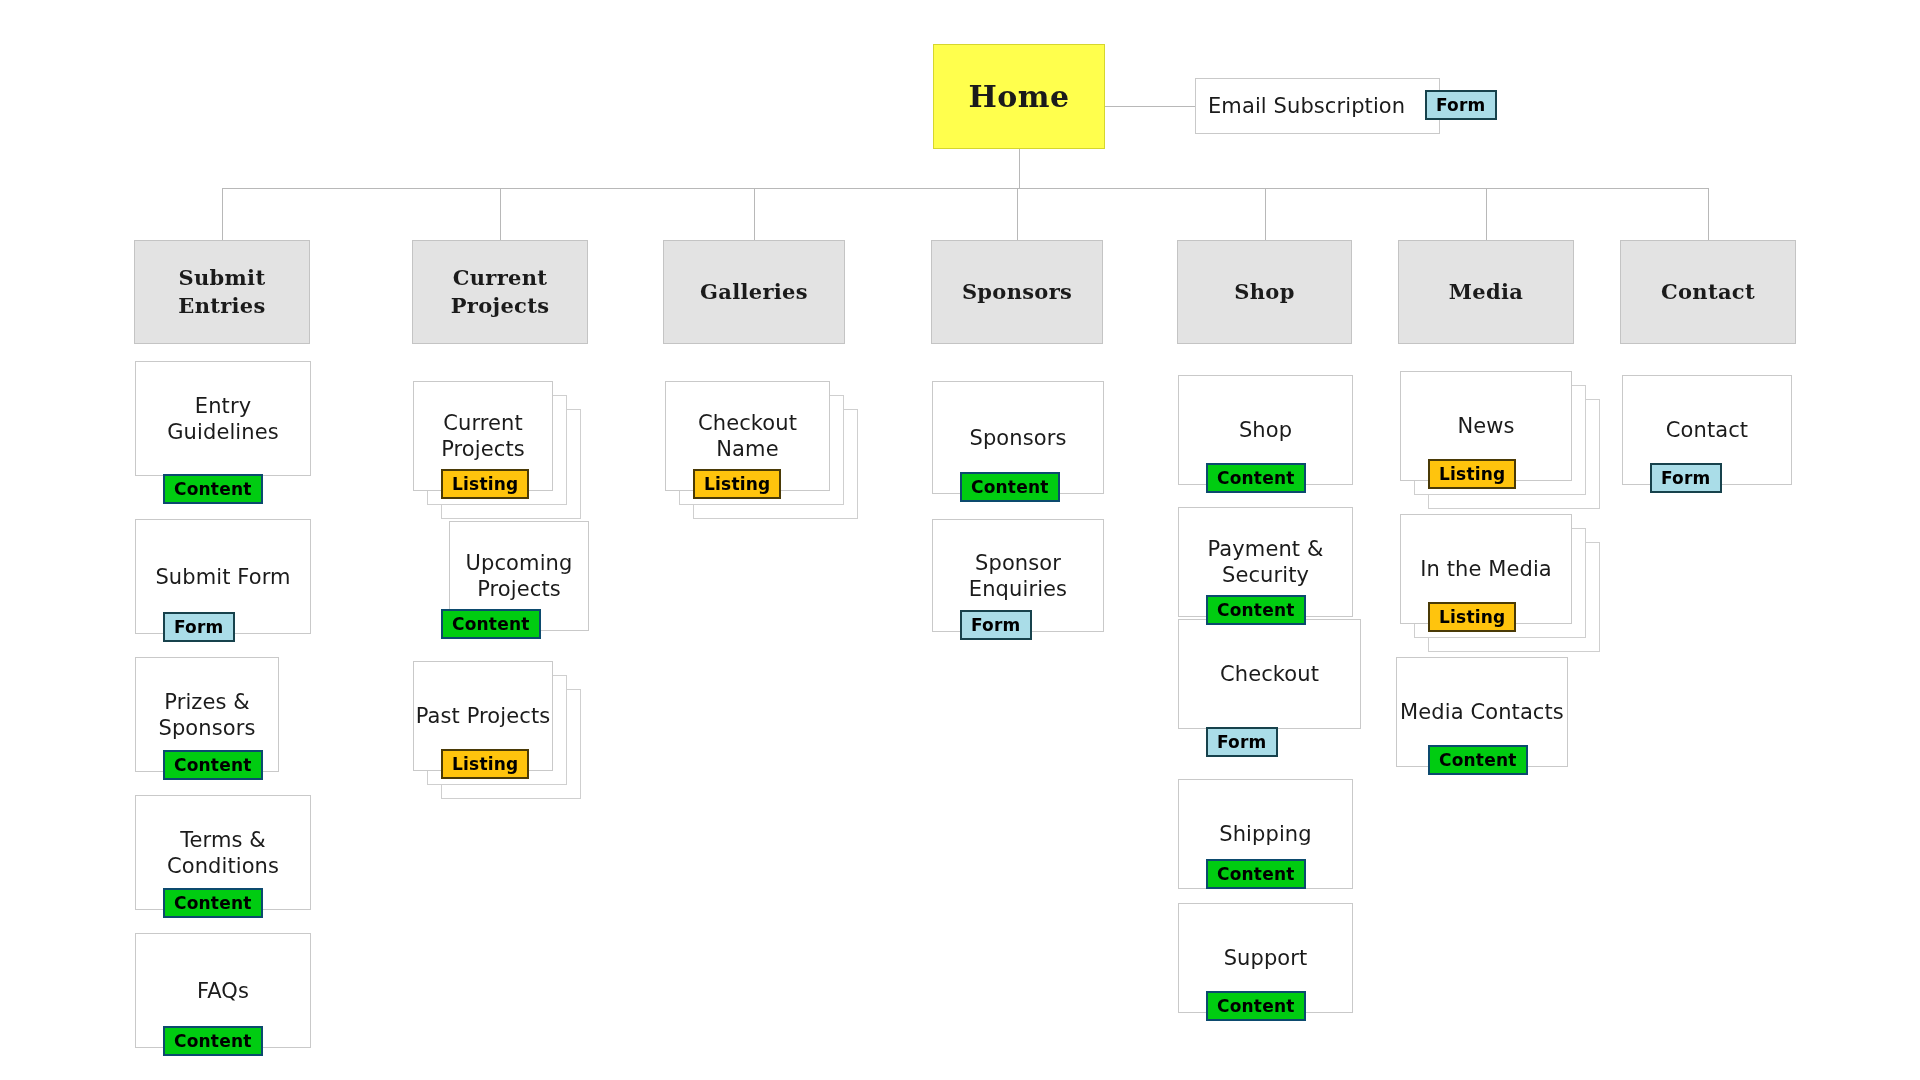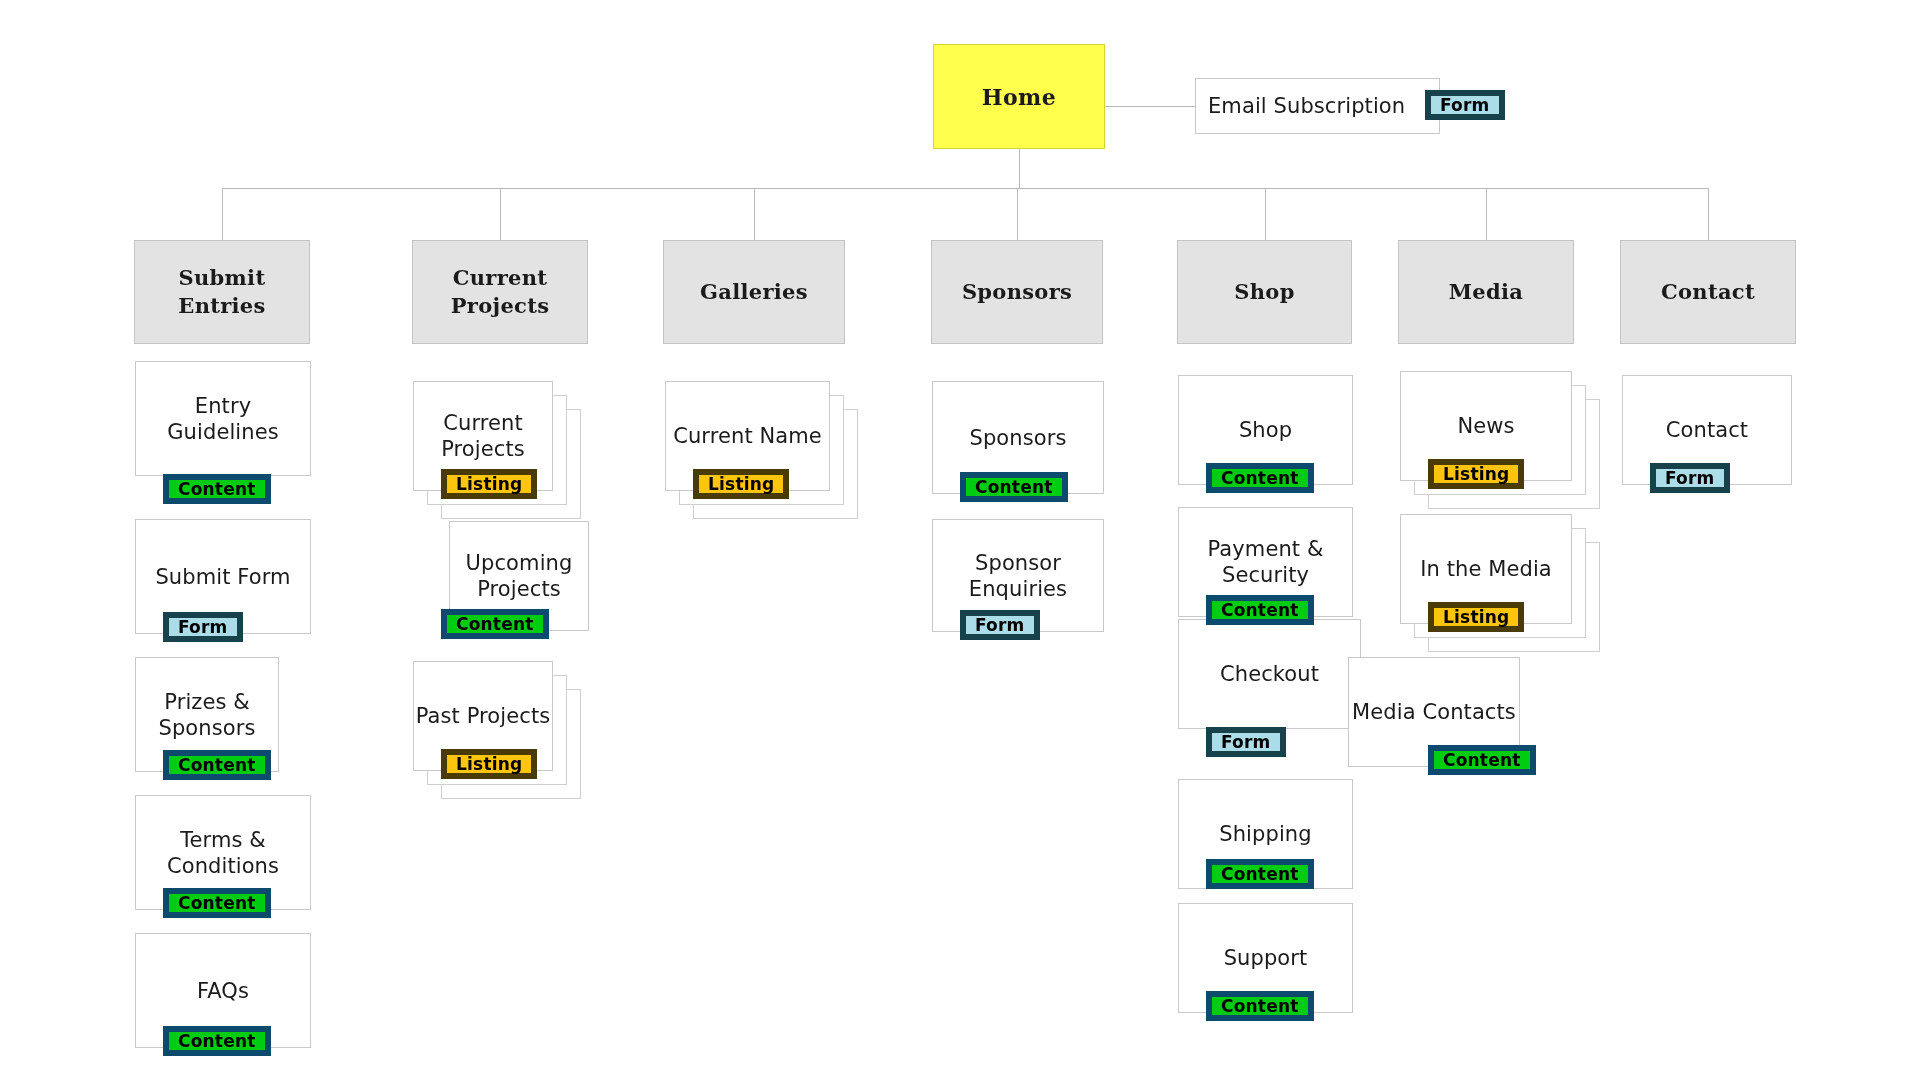--- a/index.html
+++ b/index.html
@@ -47,21 +47,21 @@
     font-family: "DejaVu Sans", "Liberation Sans", sans-serif;
   }
 
   
   .node.root {
     background: #ffff4d;
     border: 1px solid #d6d62e;
   }
   .node.root .label {
     font-weight: bold;
-    font-size: 22px;
+    font-size: 30px;
     font-family: "DejaVu Serif", "Liberation Serif", serif;
     letter-spacing: 0.4px;
   }
 
   
   .node.category {
     background: #e3e3e3;
     border: 1px solid #c4c4c4;
   }
   .node.category .label {
@@ -80,21 +80,21 @@
     border: 1px solid #cfcfcf;
   }
 
   
   .badge {
     position: absolute;
     box-sizing: border-box;
     display: flex;
     align-items: center;
     justify-content: center;
-    border: 6px solid #0c4a6e;
+    border: 2px solid #0c4a6e;
     font-weight: bold;
     font-size: 17px;
     letter-spacing: 0.2px;
     color: #000000;
     font-family: "DejaVu Sans", "Liberation Sans", sans-serif;
     height: 30px;
     white-space: nowrap;
     padding: 0 9px;
   }
   .badge.content { background: #00cc11; }
@@ -170,21 +170,21 @@
       <div class="node" style="left: 413px; top: 661px; width: 140px; height: 110px; z-index: 3;">
         <span class="label">Past Projects</span>
       </div>
       <div class="badge listing" style="left: 441px; top: 749px; z-index: 5;">Listing</div>
       <div class="node category" style="left: 663px; top: 240px; width: 182px; height: 104px;">
         <span class="label">Galleries</span>
       </div>
       <div class="stack-card" style="left: 693px; top: 409px; width: 165px; height: 110px; z-index: 1;"></div>
       <div class="stack-card" style="left: 679px; top: 395px; width: 165px; height: 110px; z-index: 1;"></div>
       <div class="node" style="left: 665px; top: 381px; width: 165px; height: 110px; z-index: 3;">
-        <span class="label">Current Name</span>
+        <span class="label">Checkout Name</span>
       </div>
       <div class="badge listing" style="left: 693px; top: 469px; z-index: 5;">Listing</div>
       <div class="node category" style="left: 931px; top: 240px; width: 172px; height: 104px;">
         <span class="label">Sponsors</span>
       </div>
       <div class="node" style="left: 932px; top: 381px; width: 172px; height: 113px; z-index: 3;">
         <span class="label">Sponsors</span>
       </div>
       <div class="badge content" style="left: 960px; top: 472px; z-index: 5;">Content</div>
       <div class="node" style="left: 932px; top: 519px; width: 172px; height: 113px; z-index: 3;">
@@ -222,21 +222,21 @@
       <div class="node" style="left: 1400px; top: 371px; width: 172px; height: 110px; z-index: 3;">
         <span class="label">News</span>
       </div>
       <div class="badge listing" style="left: 1428px; top: 459px; z-index: 5;">Listing</div>
       <div class="stack-card" style="left: 1428px; top: 542px; width: 172px; height: 110px; z-index: 1;"></div>
       <div class="stack-card" style="left: 1414px; top: 528px; width: 172px; height: 110px; z-index: 1;"></div>
       <div class="node" style="left: 1400px; top: 514px; width: 172px; height: 110px; z-index: 3;">
         <span class="label">In the Media</span>
       </div>
       <div class="badge listing" style="left: 1428px; top: 602px; z-index: 5;">Listing</div>
-      <div class="node" style="left: 1348px; top: 657px; width: 172px; height: 110px; z-index: 3;">
+      <div class="node" style="left: 1396px; top: 657px; width: 172px; height: 110px; z-index: 3;">
         <span class="label">Media Contacts</span>
       </div>
       <div class="badge content" style="left: 1428px; top: 745px; z-index: 5;">Content</div>
       <div class="node category" style="left: 1620px; top: 240px; width: 176px; height: 104px;">
         <span class="label">Contact</span>
       </div>
       <div class="node" style="left: 1622px; top: 375px; width: 170px; height: 110px; z-index: 3;">
         <span class="label">Contact</span>
       </div>
       <div class="badge form" style="left: 1650px; top: 463px; z-index: 5;">Form</div>

